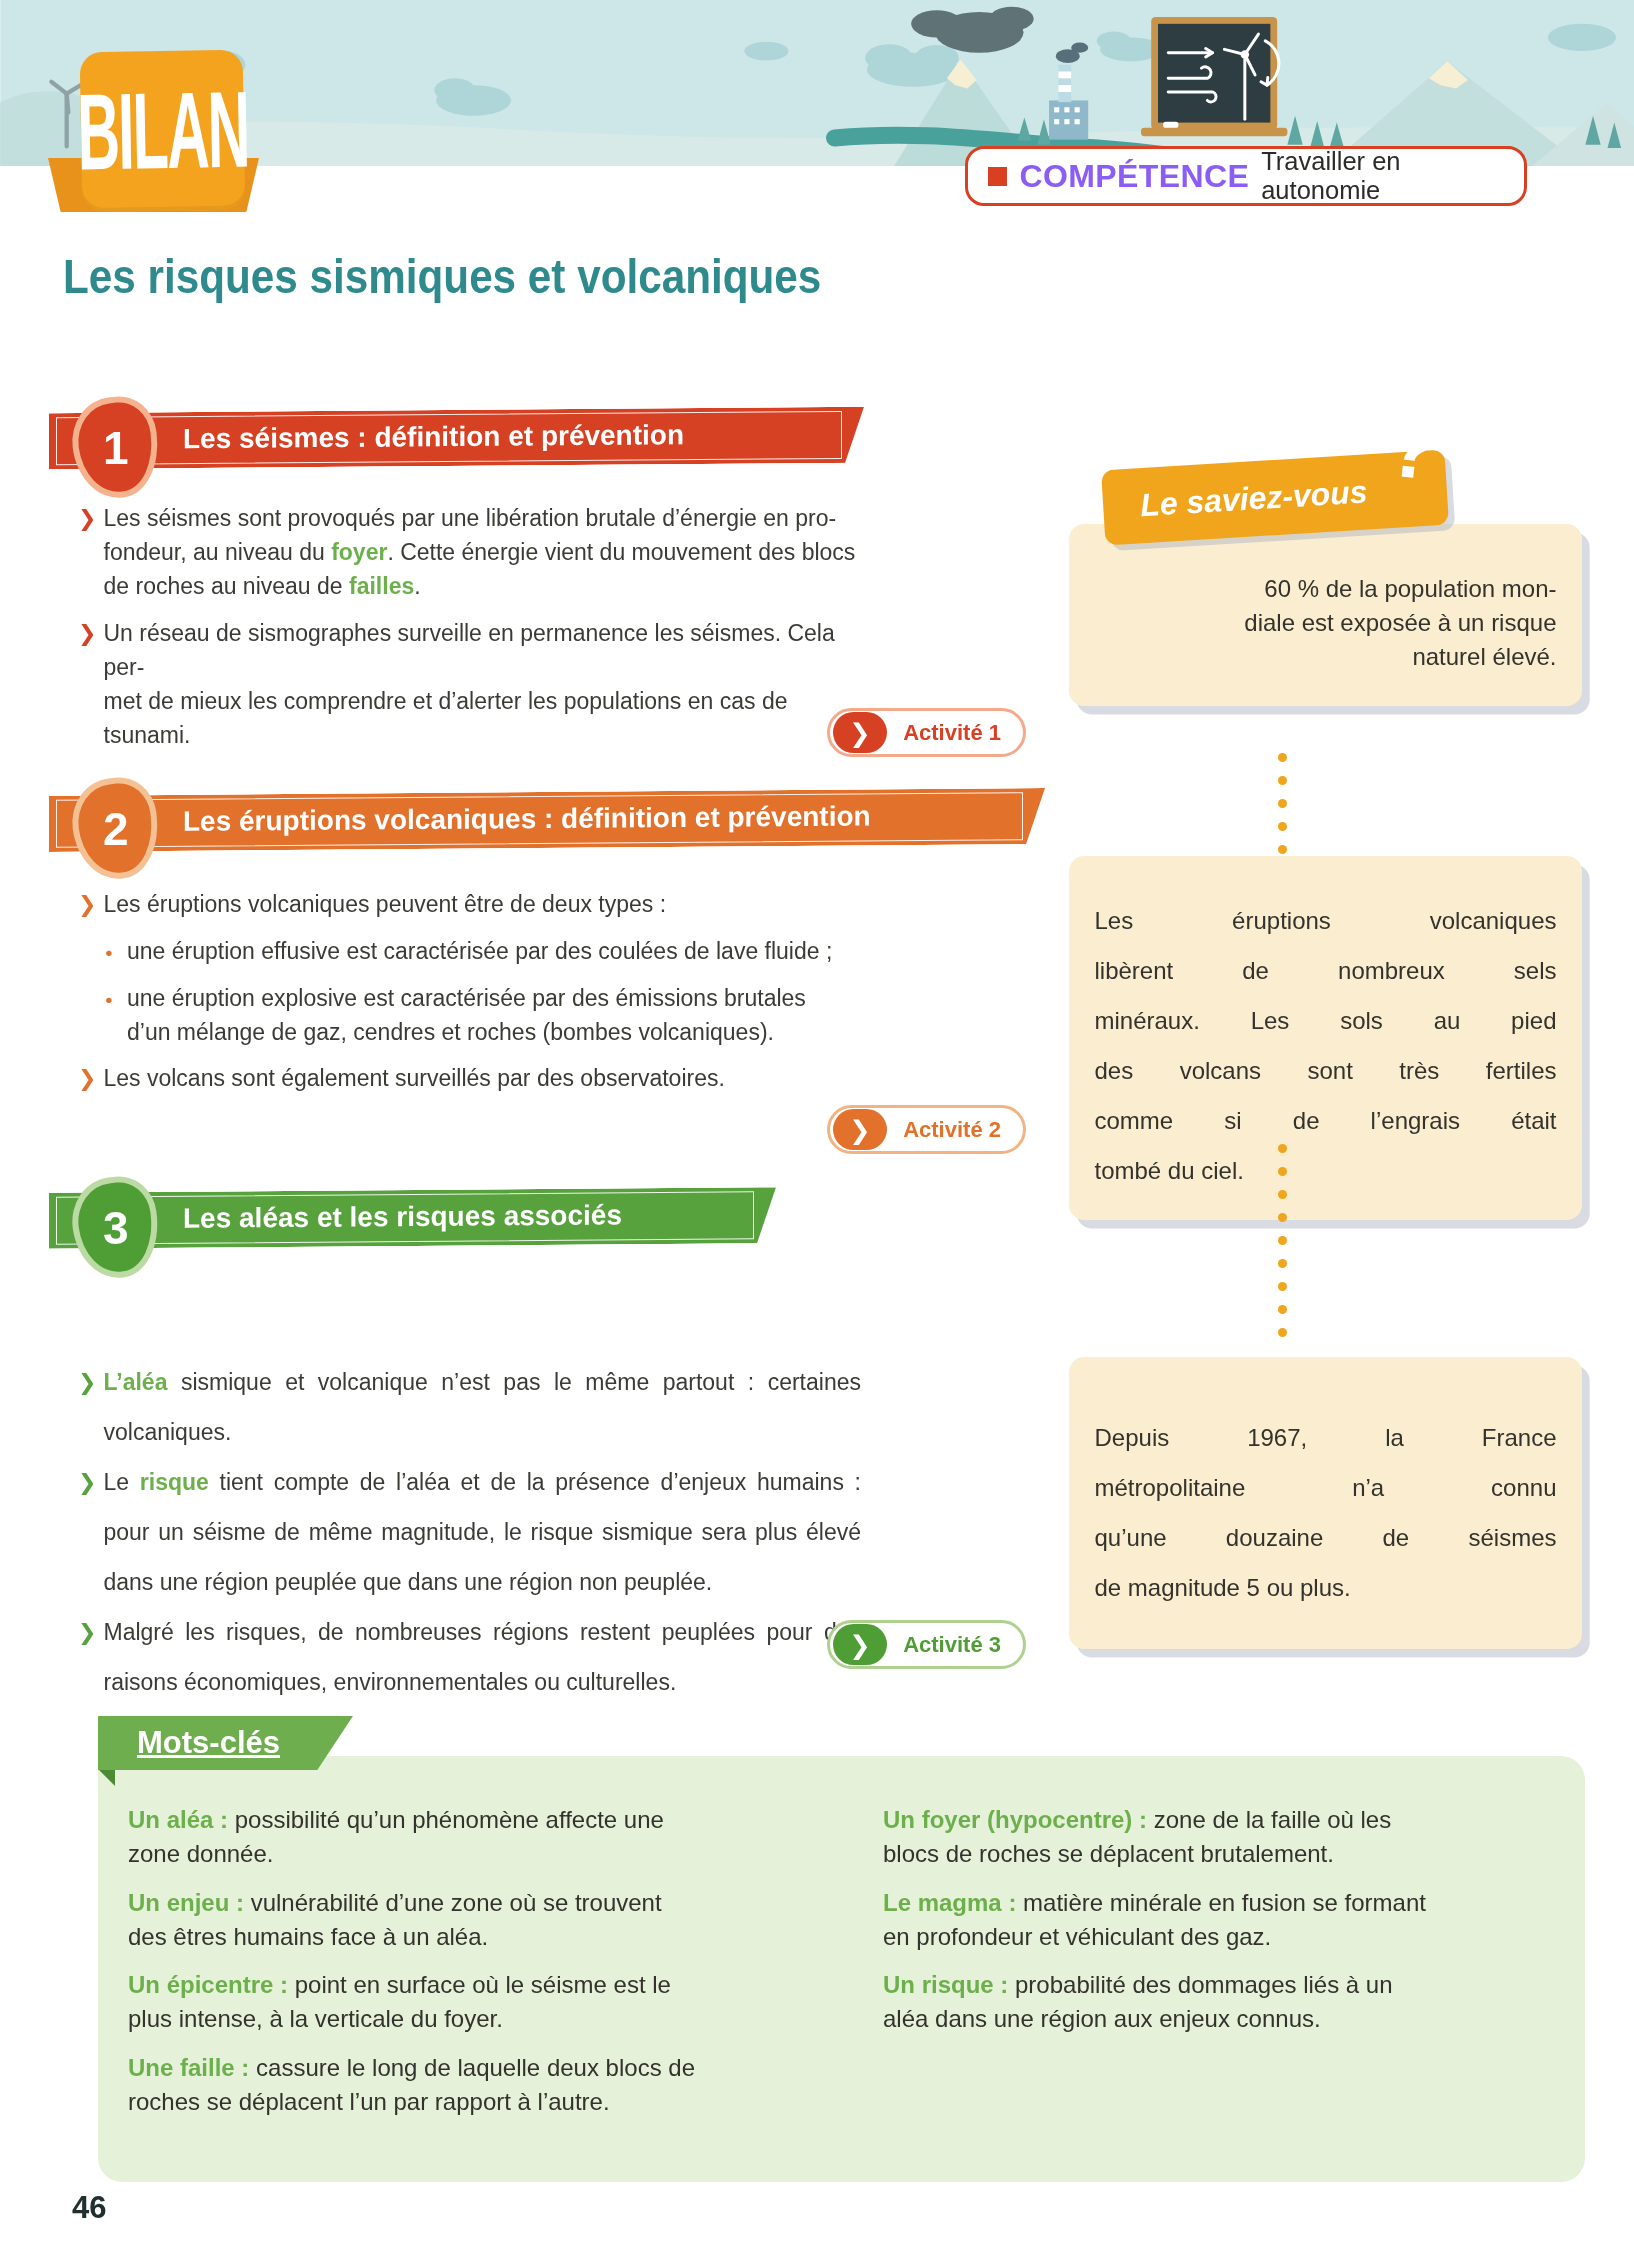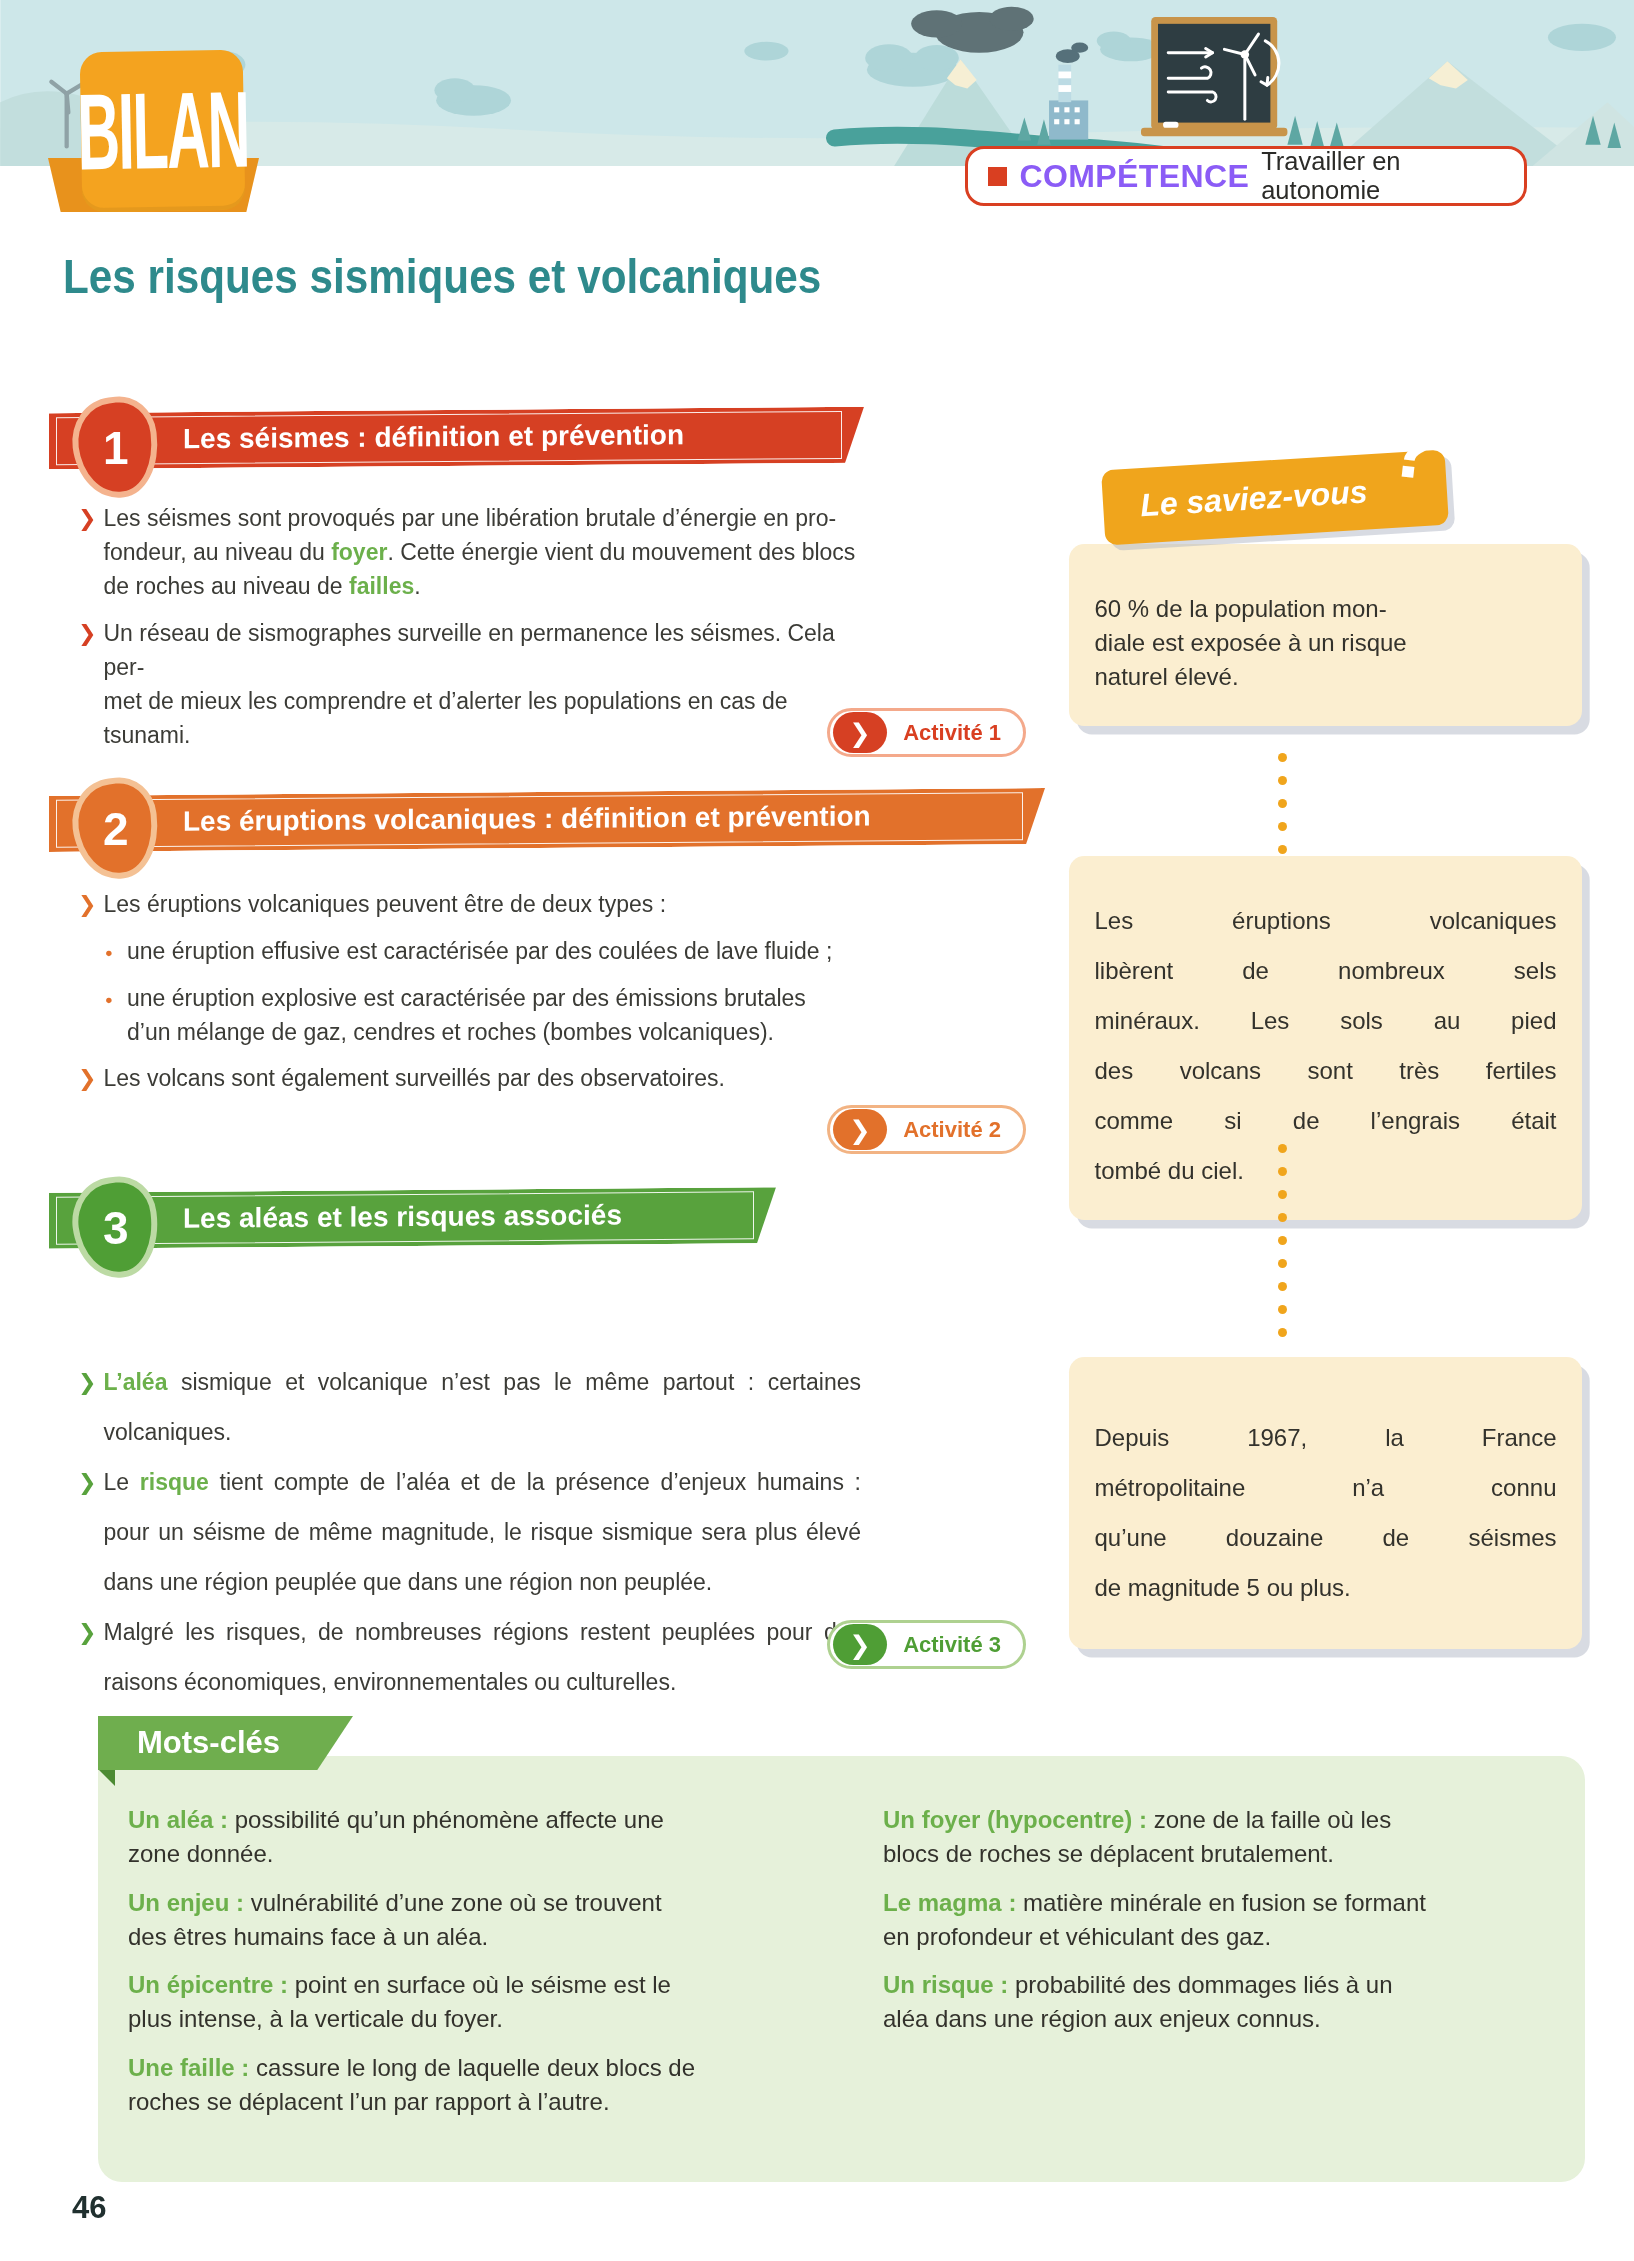--- a/index.html
+++ b/index.html
@@ -91,21 +91,21 @@
         box-shadow:7.7px 8.5px 0 rgba(168,176,190,.45);box-sizing:border-box;
         font-size:24px;line-height:34px;color:#33322c;padding:32px 25.5px;}
   .dotcol{position:absolute;left:1278px;display:flex;flex-direction:column;gap:13.6px;}
   .dotcol i{width:9.4px;height:9.4px;border-radius:50%;background:#f0a51c;}
 
   
   .kw-panel{position:absolute;left:98px;top:1756px;width:1487px;height:426px;background:#e6f1da;
             border-radius:8.5px 24px 24px 24px;}
   .kw-tab{position:absolute;left:98px;top:1716px;width:255px;height:54px;background:#6fae4e;
           clip-path:polygon(0 0,100% 0,86% 100%,0 100%);z-index:2;}
-  .kw-tab span{display:block;color:#fff;font-weight:800;font-size:31px;line-height:53px;padding-left:39px;}
+  .kw-tab span{display:block;color:#fff;font-weight:800;font-size:31px;line-height:53px;padding-left:39px;text-decoration:underline;}
   .kw-fold{position:absolute;left:98px;top:1769px;width:0;height:0;z-index:1;
            border-top:17px solid #4c8a33;border-left:17px solid transparent;}
   .kw-col{position:absolute;top:1803px;font-size:24px;line-height:34px;color:#33322c;}
   .kw-col.left{left:128px;width:613px;}
   .kw-col.right{left:883px;width:613px;}
   .kw-def{margin-bottom:14.5px;}
 
   .page-num{position:absolute;left:72px;top:2190px;font-size:31px;font-weight:700;color:#20302f;}
 </style>
 </head>
@@ -266,21 +266,21 @@
   </div>
   <div class="act theme-green" style="top:1620px;">
     <span class="act-chip">❯</span>
     <span class="act-label">Activité 3</span>
   </div>
 
   <div class="saviez">
     <span class="sv">Le saviez-vous</span>
     <span class="qm">?</span>
   </div>
-  <div class="sbox" id="sbox0" style="top:544px;padding-top:48px;">
+  <div class="sbox" id="sbox0" style="top:524px;padding-top:48px;text-align:right;">
       <span class="line"><span>60 % de la population mon-</span></span>
       <span class="line"><span>diale est exposée à un risque</span></span>
       <span class="line"><span>naturel élevé.</span></span>
     </div>
   <div class="dotcol" id="dots0" style="top:753px;">
       <i></i>
       <i></i>
       <i></i>
       <i></i>
       <i></i>

